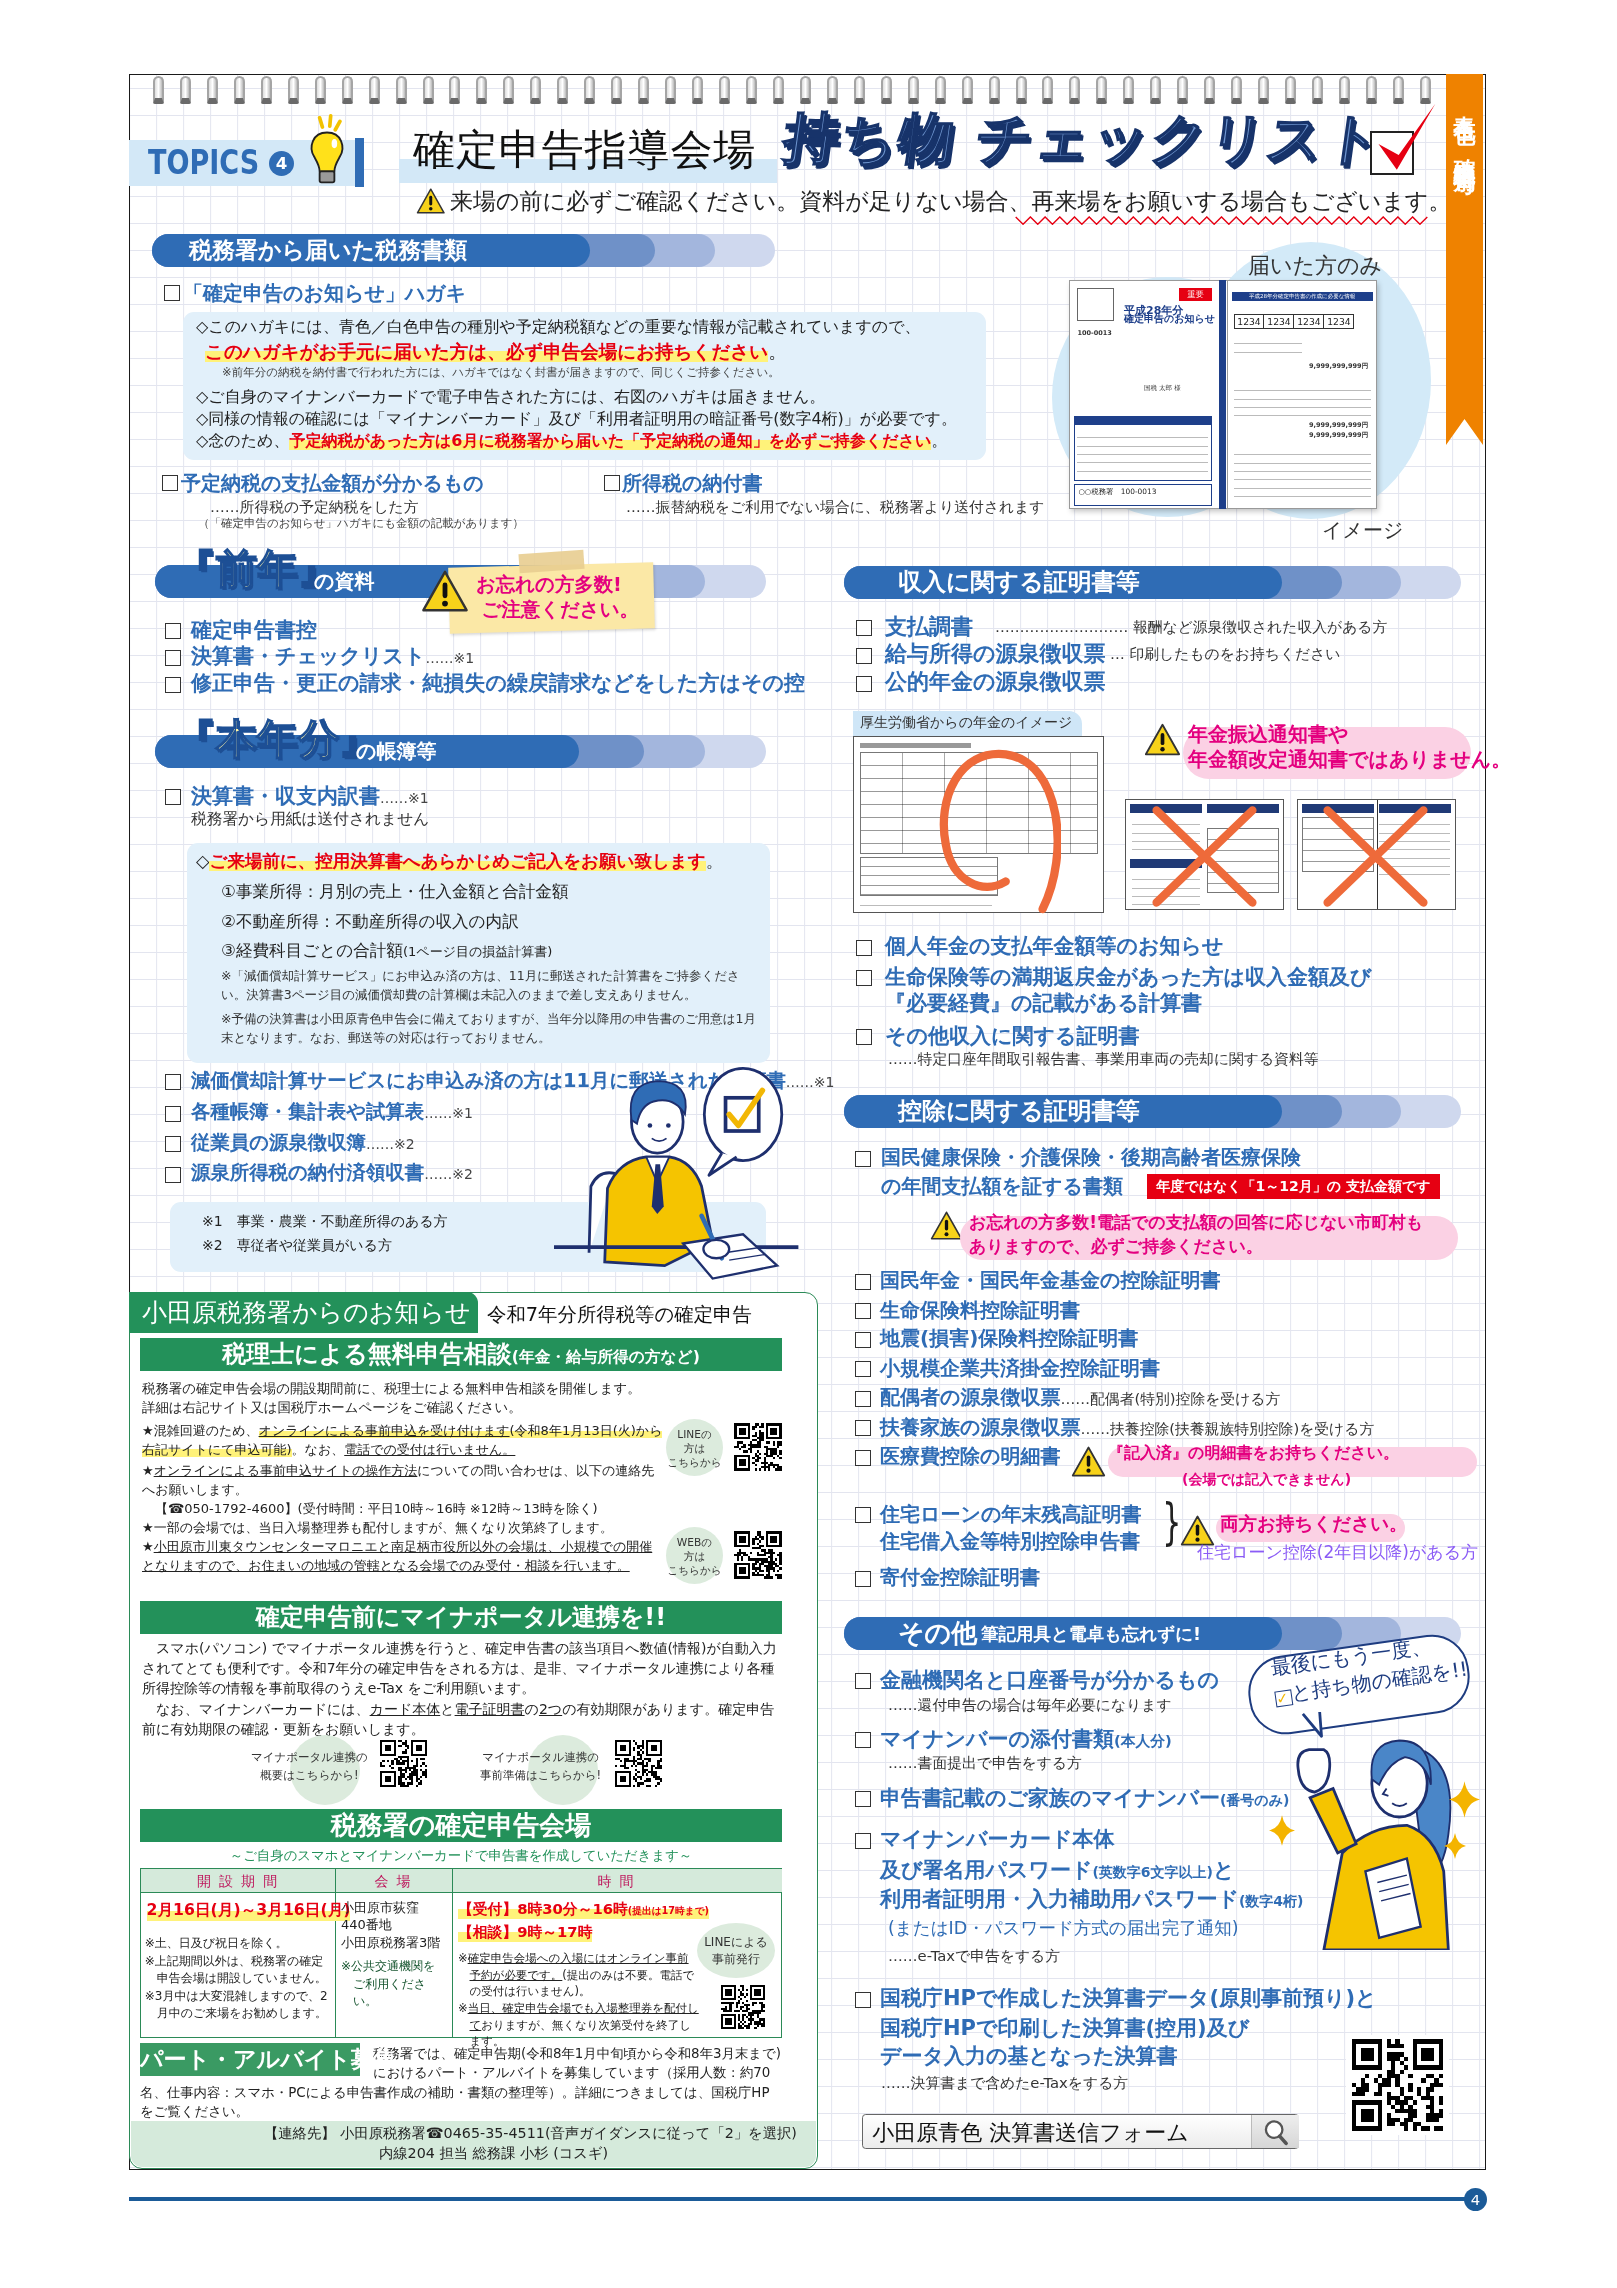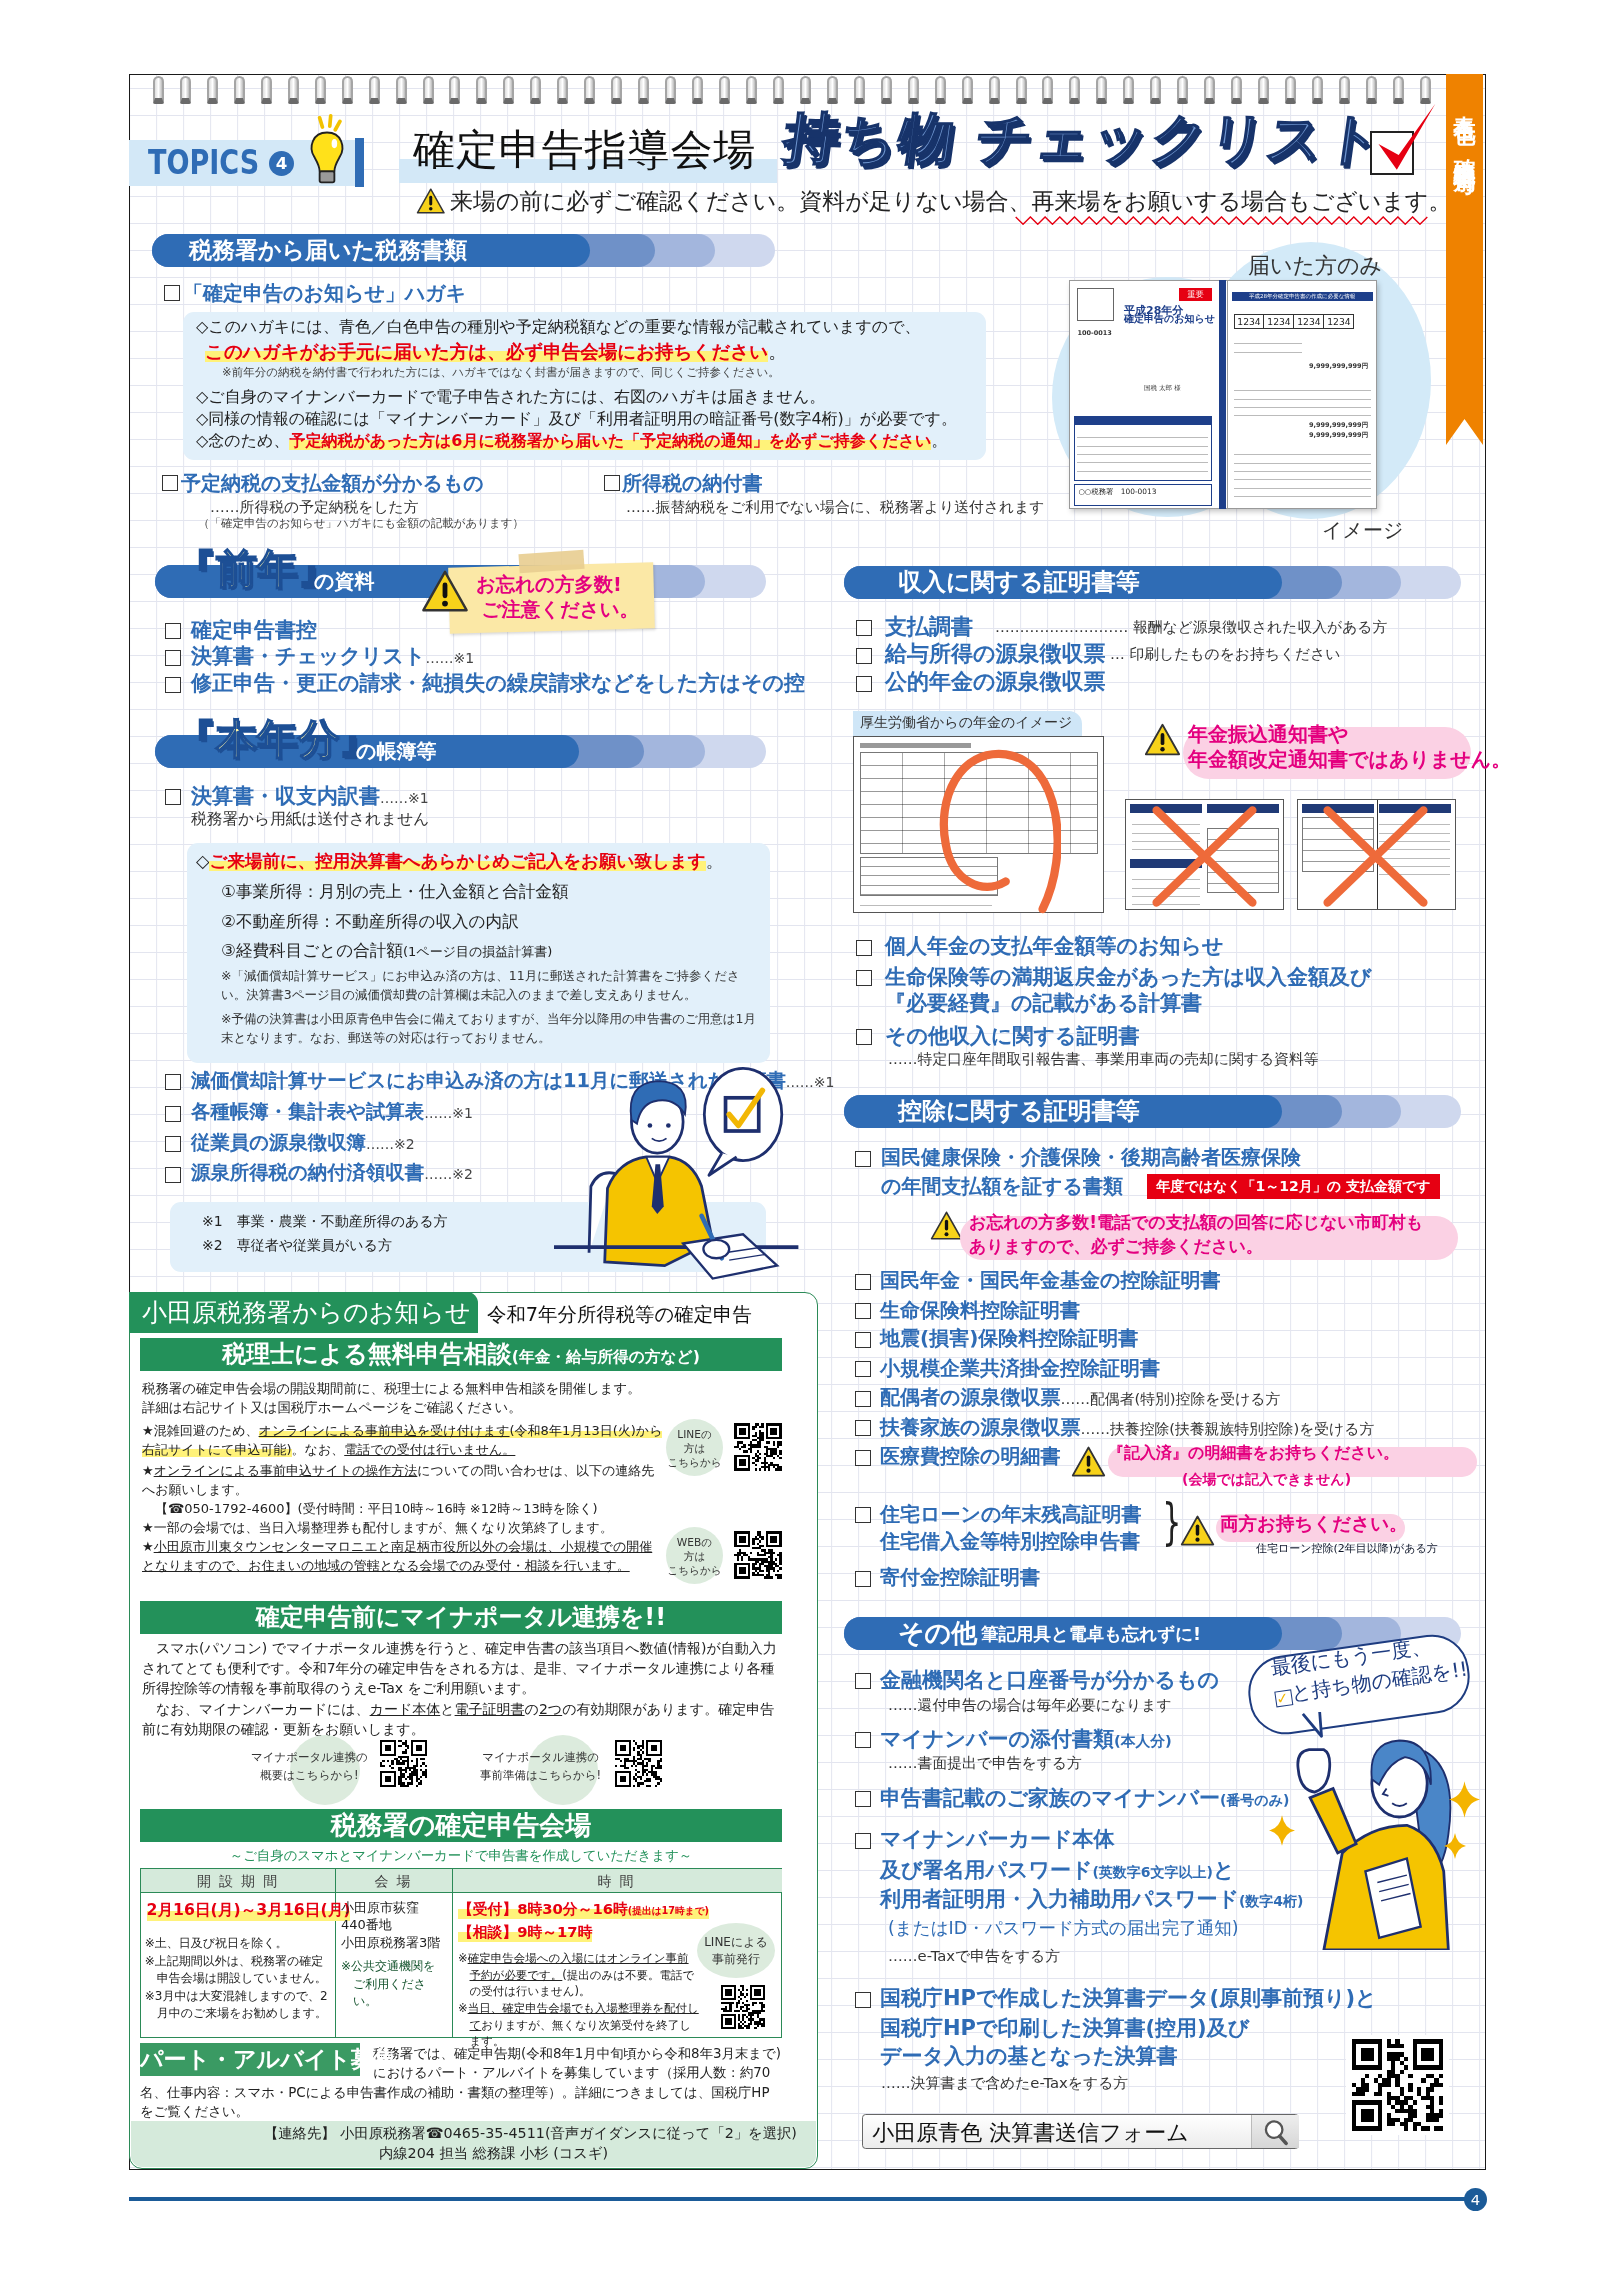--- a/index.html
+++ b/index.html
@@ -54,21 +54,21 @@
 .doc-lines{position:absolute;left:5.5px;right:5.5px;background-image:repeating-linear-gradient(#fff 0 7.4px,#bbb 7.4px 8.3px)}
 .doc-head{position:absolute;background:#203a76;height:9.2px}
 
 .gbox{position:absolute;left:129px;top:1292px;width:689px;height:877px;border:1.8px solid #2b8a57;border-radius:0 13px 13px 13px;background:#fff}
 .gtab{left:129px;top:1292px;width:349px;height:41px;background:#23915a;color:#fff;font-size:25px;line-height:41px;padding-left:13px;border-radius:0 11px 0 0}
 .gbar{position:absolute;left:140px;width:642px;background:#23915a;color:#fff;text-align:center;font-weight:bold}
 .gtext{font-size:13.4px;line-height:19.4px;color:#222}
 .gcircle{position:absolute;border-radius:50%;background:#dcebdd;text-align:center;font-size:10.6px;line-height:14px;color:#333;display:flex;flex-direction:column;justify-content:center}
 .qr{position:absolute;background:#fff}
 .vtab{position:absolute;border:0.9px solid #2b8a57}
-.vcol-h{position:absolute;top:0;height:24px;background:#d5eadb;text-align:center;font-size:14px;line-height:24px;color:#404040;border-bottom:0.9px solid #2b8a57}
+.vcol-h{position:absolute;top:0;height:24px;background:#d5eadb;text-align:center;font-size:14px;line-height:24px;color:#be185d;border-bottom:0.9px solid #2b8a57}
 .vsep{position:absolute;top:0;bottom:0;width:0.9px;background:#2b8a57}
 .search{left:862px;top:2114px;width:437px;height:35px;border:0.9px solid #666;border-radius:3.7px;background:linear-gradient(#fff,#ececec)}
 </style>
 </head>
 <body>
 
 <div class="page">
 
 <div class="notebook"></div>
 <div class="rings" id="rings">
@@ -426,21 +426,21 @@
 <div class="a hi" style="left:880px;top:1501px">住宅ローンの年末残高証明書</div>
 <div class="a hi" style="left:880px;top:1528px">住宅借入金等特別控除申告書</div>
 <div class="a" style="left:1156px;top:1493px;font-size:50px;line-height:59px;color:#222;transform:scaleX(.6)">}</div>
 <svg class="warn" style="left:1180px;top:1514px" width="35" height="33" viewBox="0 0 40 36">
       <path d="M20 2 L38 34 H2 Z" fill="#f7d21a" stroke="#333" stroke-width="2" stroke-linejoin="round"></path>
       <rect x="18" y="11" width="4" height="13" rx="2" fill="#111"></rect>
       <circle cx="20" cy="28.5" r="2.4" fill="#111"></circle>
     </svg>
 <div class="pink" style="left:1216px;top:1514px;width:189px;height:28px"></div>
 <div class="a mag" style="left:1220px;top:1511px;font-size:18.5px">両方お持ちください。</div>
-<div class="a" style="left:1256px;top:1541px;font-size:11px;color:#0f172a">住宅ローン控除(2年目以降)がある方</div>
+<div class="a" style="left:1197px;top:1541px;font-size:17px;color:#8b5cf6">住宅ローン控除(2年目以降)がある方</div>
 
 <div class="cb" style="left:855px;top:1571px"></div>
 <div class="a hi" style="left:880px;top:1564px">寄付金控除証明書</div>
 
 <div class="pill" style="left:844px;top:1617px;width:617px">
  <div class="p3" style="width:617px"></div>
       <div class="p2" style="width:557px"></div>
       <div class="p1" style="width:498px"></div>
       <div class="p0" style="width:438px"></div>
 </div>

